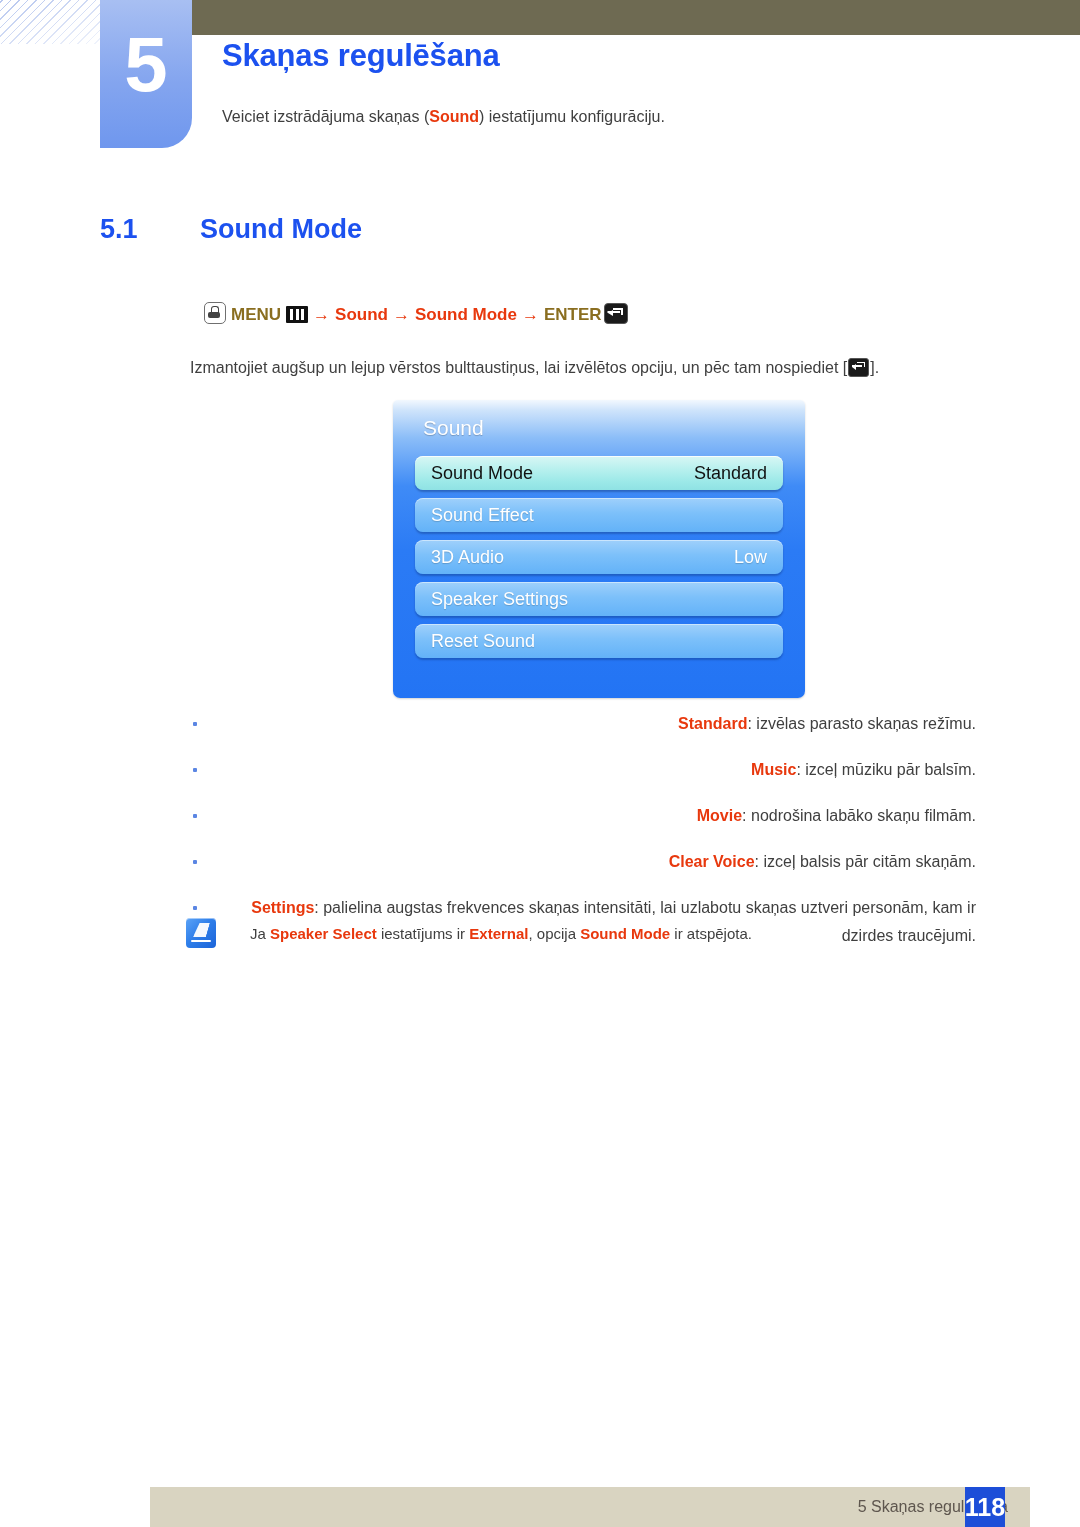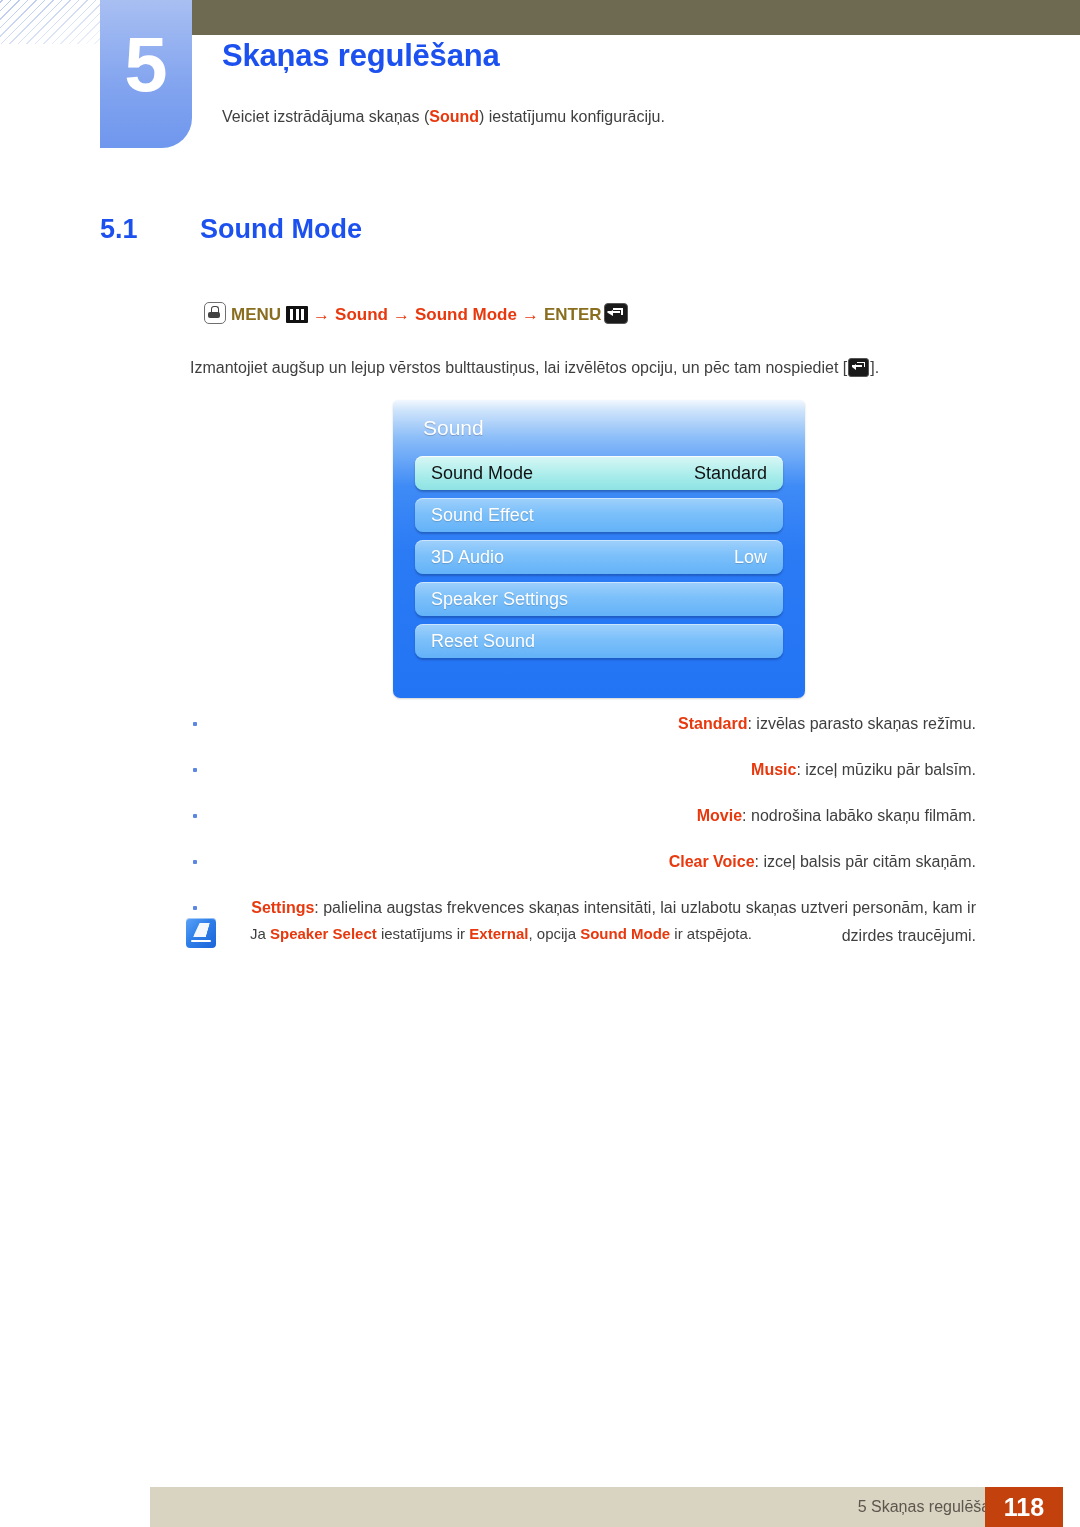--- a/index.html
+++ b/index.html
@@ -414,30 +414,29 @@
     position: absolute;
     right: 72px;
     top: 1498px;
     font-size: 16px;
     color: #5e564e;
   }
   .footer-page {
     position: absolute;
     left: 965px;
     top: 1487px;
-    width: 78px;
+    width: 40px;
     height: 40px;
-    background: #c2410c;
+    background: #1d4ed8;
     color: #ffffff;
     font-size: 25px;
     font-weight: bold;
     display: flex;
     align-items: center;
     justify-content: center;
-    margin-left: 20px;
   }
 </style>
 </head>
 <body>
 
 <div class="hatch"></div>
 
 <div class="olive-bar"></div>
 <div class="chapter-num-block">
   <div class="chapter-num">5</div>

